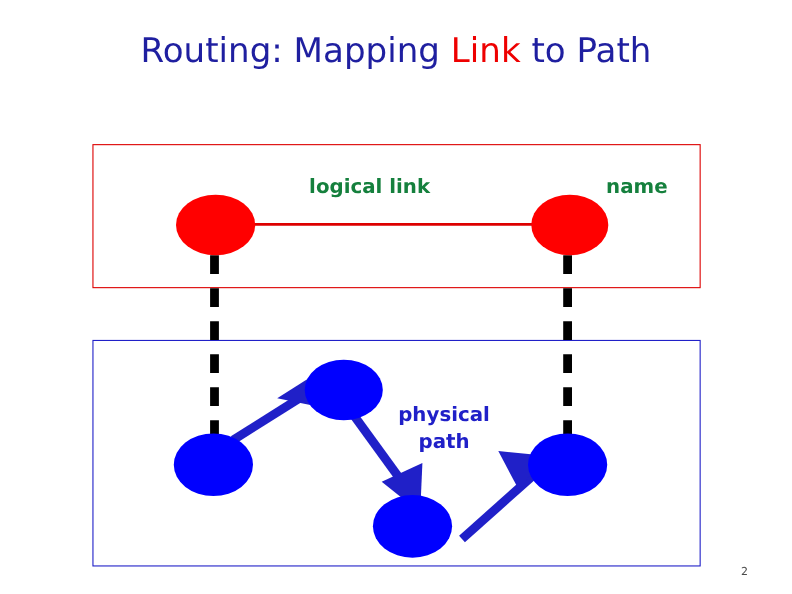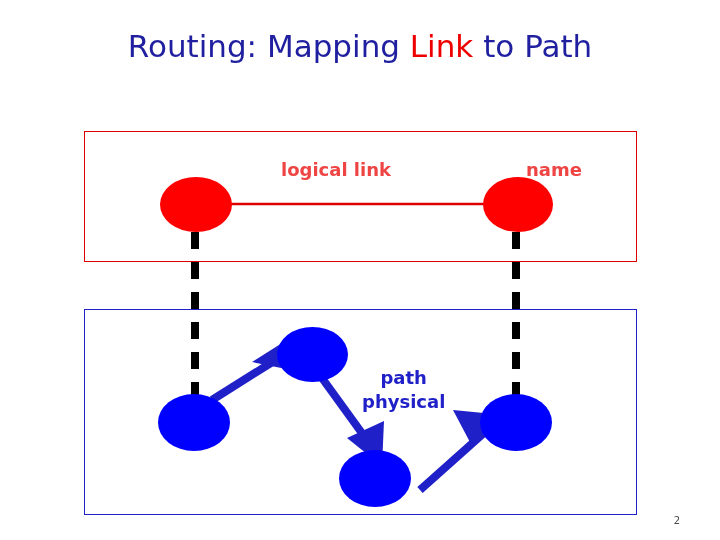--- a/index.html
+++ b/index.html
@@ -73,25 +73,25 @@
   #node-blue-bottom { left: 339px; top: 450px; width: 72px; height: 57px; }
   #node-blue-right  { left: 480px; top: 394px; width: 72px; height: 57px; }
 
   
   .label {
     position: absolute;
     font-size: 18px;
     font-weight: bold;
     white-space: nowrap;
   }
-  .label.red  { color: #ef4444; }
+  .label.red  { color: #15803d; }
   .label.blue { color: #2020c8; }
 
   #lbl-logical-link { left: 281px; top: 159px; }
-  #lbl-name         { left: 526px; top: 159px; }
+  #lbl-name         { left: 551px; top: 159px; }
   #lbl-physical     { left: 362px; top: 366px; text-align: center; line-height: 1.35; }
   #lbl-address      { left: 530px; top: 366px; }
 
   
   #lines {
     position: absolute;
     left: 0;
     top: 0;
     width: 720px;
     height: 540px;
@@ -143,18 +143,18 @@
 
   <div class="node blue" id="node-blue-left"></div>
   <div class="node blue" id="node-blue-upmid"></div>
   <div class="node blue" id="node-blue-bottom"></div>
   <div class="node blue" id="node-blue-right"></div>
 
   <div class="label red" id="lbl-logical-link">logical link</div>
   <div class="label red" id="lbl-name">name</div>
 
   <div class="label blue" id="lbl-physical">
+    <div>physical</div>
     <div>path</div>
-    <div>physical</div>
   </div>
 
   <div id="page-number">2</div>
 </div>
 
 </body></html>

